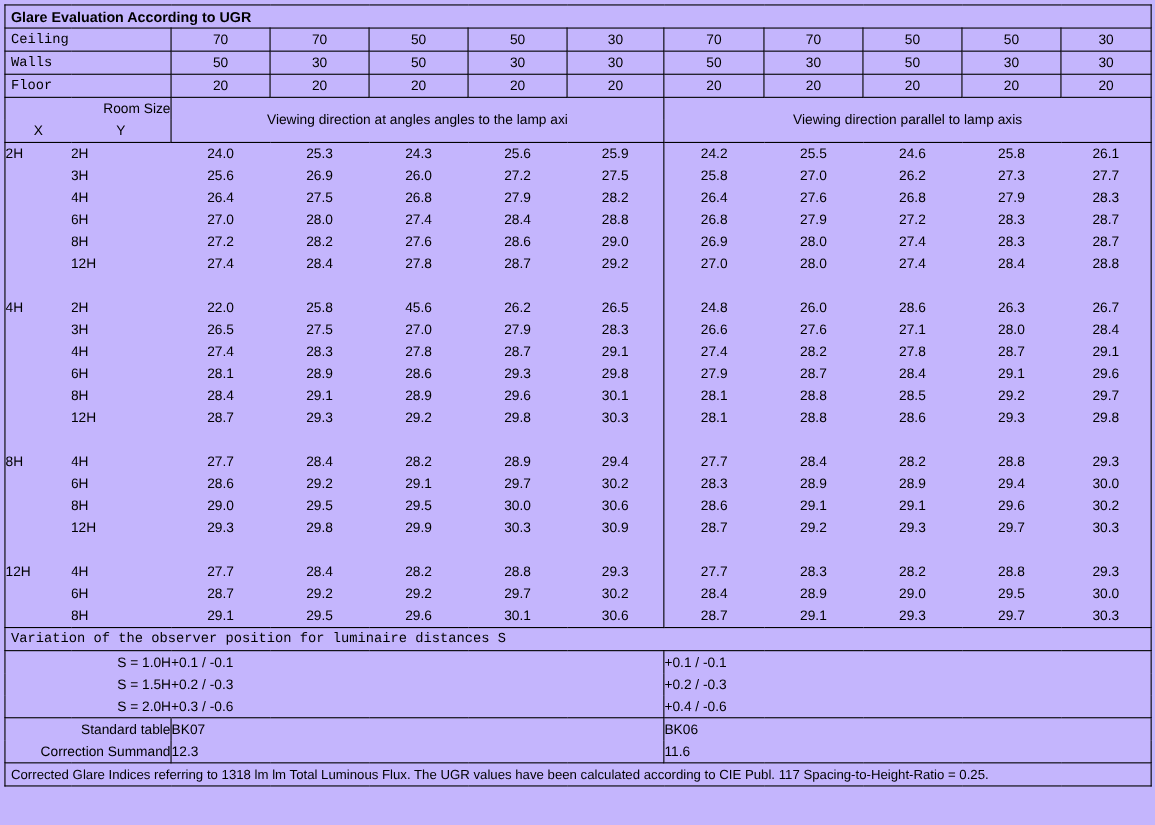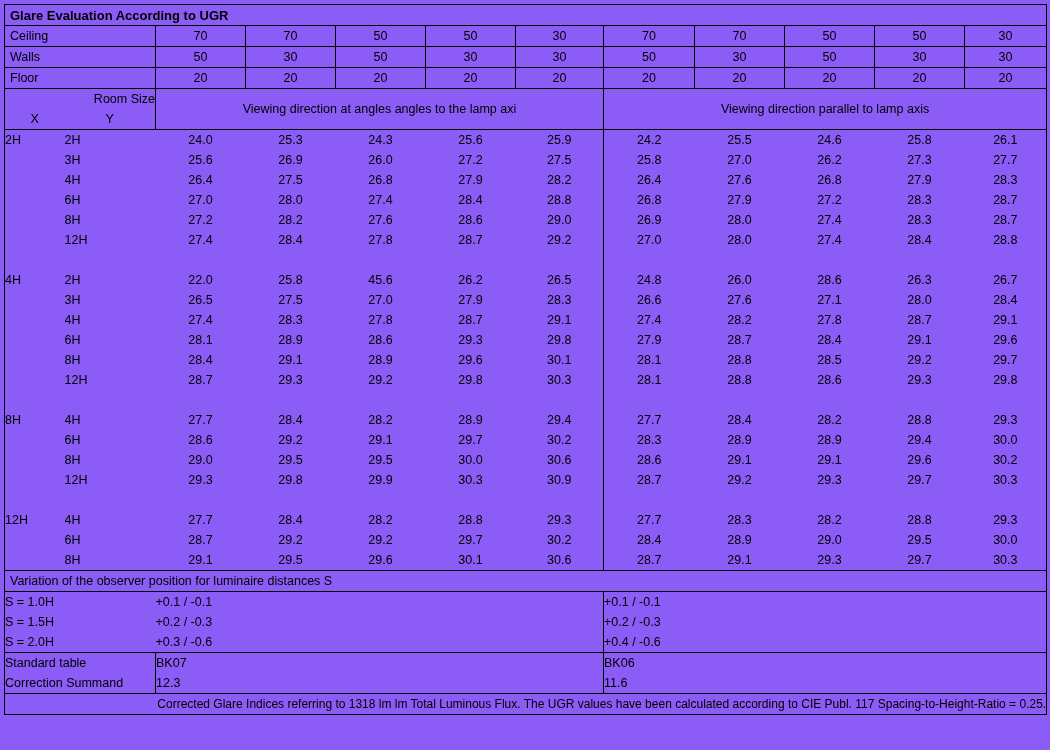--- a/index.html
+++ b/index.html
@@ -9,21 +9,21 @@
   }
   body {
     font-family: "Liberation Sans", sans-serif;
     color: #000000;
   }
   #page {
     width: 1050px;
     height: 750px;
     box-sizing: border-box;
     position: relative;
-    background: #8b5cf6;
+    background: #c4b5fd;
     padding: 4px 4px 0 4px;
   }
   table.ugr {
     border-collapse: collapse;
     table-layout: fixed;
     width: 1042px;
     font-size: 12.5px;
   }
   table.ugr td {
     border: 1px solid #000000;
@@ -35,45 +35,46 @@
   }
   .title-cell {
     font-weight: bold;
     font-size: 13px;
     padding-left: 5px !important;
     height: 21px;
   }
   .lbl {
     padding-left: 5px !important;
     text-align: left;
+    font-family: Liberation Mono, monospace;
   }
   .ctr { text-align: center; }
   .num { text-align: center; }
 
   
   .no-left  { border-left: none !important; }
   .no-right { border-right: none !important; }
   .no-top   { border-top: none !important; }
   .no-bot   { border-bottom: none !important; }
 
   .spacer-row td { height: 12px; border: none !important; }
   .spacer-row td.edge-l { border-left: 1px solid #000 !important; }
   .spacer-row td.edge-m { border-left: 1px solid #000 !important; }
   .spacer-row td.edge-r { border-right: 1px solid #000 !important; }
 
   .rowsz { }
   .footnote {
     padding-left: 5px !important;
-    text-align: right;
+    text-align: left;
     font-size: 12px;
     height: 22px;
   }
   .hdr-room { text-align: right; }
   .grp-head { text-align: center; }
-  .var-label { text-align: left; }
+  .var-label { text-align: right; }
   .val-span { text-align: left; }
 </style>
 </head>
 <body>
 
 <div id="page">
   <table class="ugr">
     <colgroup>
       <col style="width:60px">
       <col style="width:91px">

